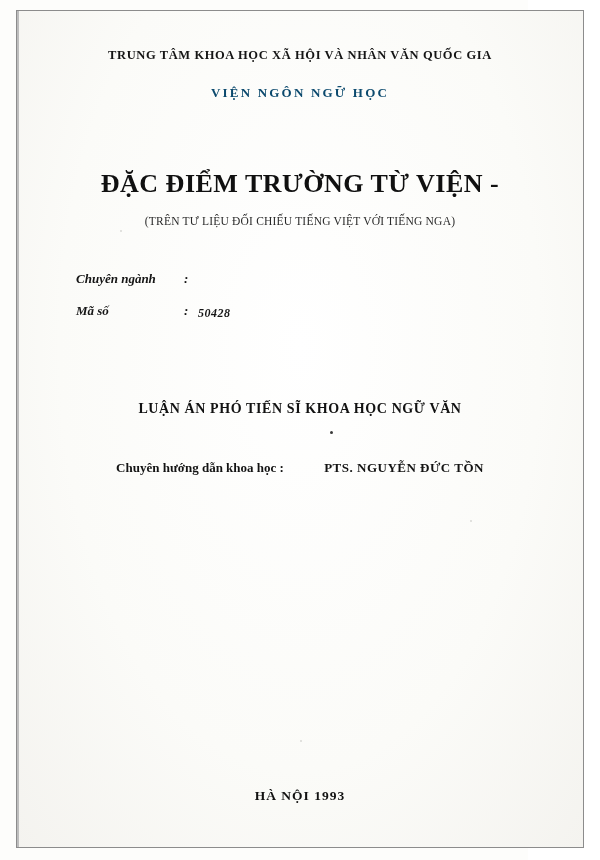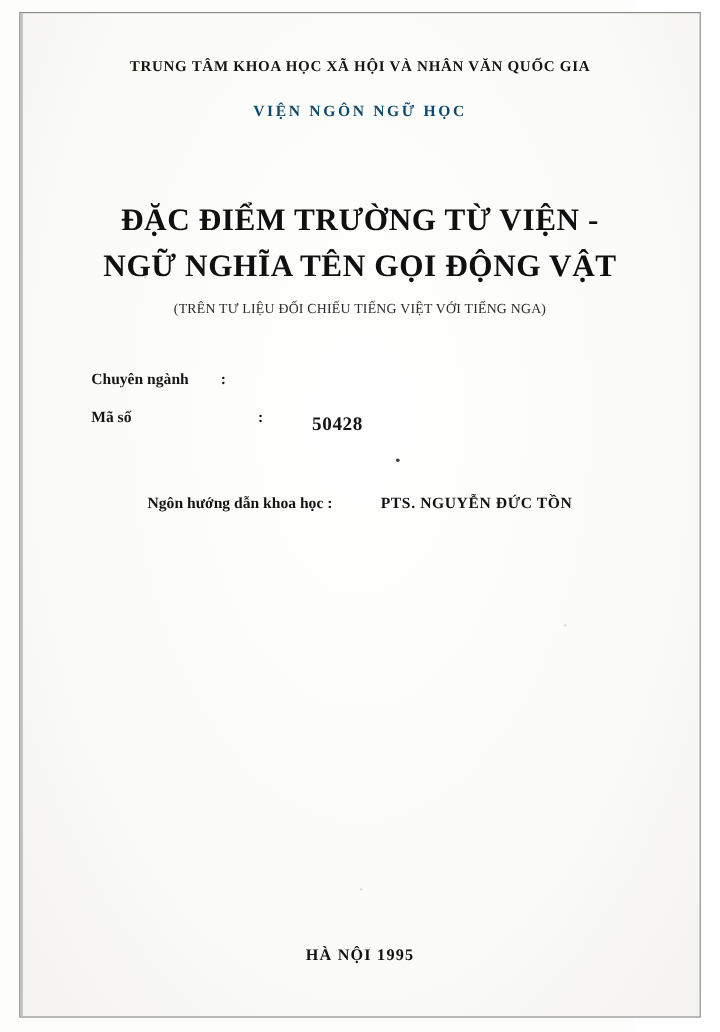--- a/index.html
+++ b/index.html
@@ -93,44 +93,44 @@
     text-align: left;
     padding-left: 26px;
     font-size: 13px;
     color: #151515;
   }
   .field-row {
     display: flex;
     align-items: flex-start;
     font-weight: bold;
     margin-bottom: 2px;
+    font-style: italic;
   }
   .field-label {
     width: 108px;
     flex: 0 0 108px;
     font-weight: bold;
   }
   .field-colon {
     width: 14px;
     flex: 0 0 14px;
   }
   .field-value {
     font-weight: bold;
     line-height: 1.7;
   }
   .field-value .cont {
     display: block;
     padding-left: 32px;
   }
   .field-row.code {
     margin-top: 16px;
-    gap: 31px;
   }
   .field-row.code .field-value {
-    font-size: 16px;
+    font-size: 12px;
     letter-spacing: 0.5px;
   }
   .degree {
     margin-top: 78px;
     font-weight: bold;
     font-size: 14px;
     letter-spacing: 0.6px;
     color: #121212;
   }
   .dot-artifact {
@@ -182,41 +182,41 @@
 
   <div class="content">
 
     <div class="institution">TRUNG TÂM KHOA HỌC XÃ HỘI VÀ NHÂN VĂN QUỐC GIA</div>
 
     <div class="institute">VIỆN NGÔN NGỮ HỌC</div>
 
 
     <div class="title">
       <span class="line1">ĐẶC ĐIỂM TRƯỜNG TỪ VIỆN -</span>
-      <span class="line2">NGỮ  NGHĨA TÊN GỌI ĐỘNG VẬT</span>
     </div>
 
     <div class="subtitle">(TRÊN TƯ LIỆU ĐỐI CHIẾU TIẾNG VIỆT VỚI TIẾNG NGA)</div>
 
     <div class="fields">
       <div class="field-row">
         <span class="field-label">Chuyên ngành</span>
         <span class="field-colon">:</span>
       </div>
 
       <div class="field-row code">
         <span class="field-label">Mã số</span>
         <span class="field-colon">:</span>
         <span class="field-value">50428</span>
       </div>
     </div>
 
+    <div class="degree">LUẬN ÁN PHÓ TIẾN SĨ KHOA HỌC NGỮ VĂN</div>
 
     <div class="dot-artifact"></div>
 
     <div class="advisor">
-      <span>Ngôn hướng dẫn khoa học :</span>
+      <span>Chuyên hướng dẫn khoa học :</span>
       <span class="name">PTS. NGUYỄN ĐỨC TỒN</span>
     </div>
 
-    <div class="place-year">HÀ NỘI  1995</div>
+    <div class="place-year">HÀ NỘI  1993</div>
   </div>
 </div>
 
 </body></html>

